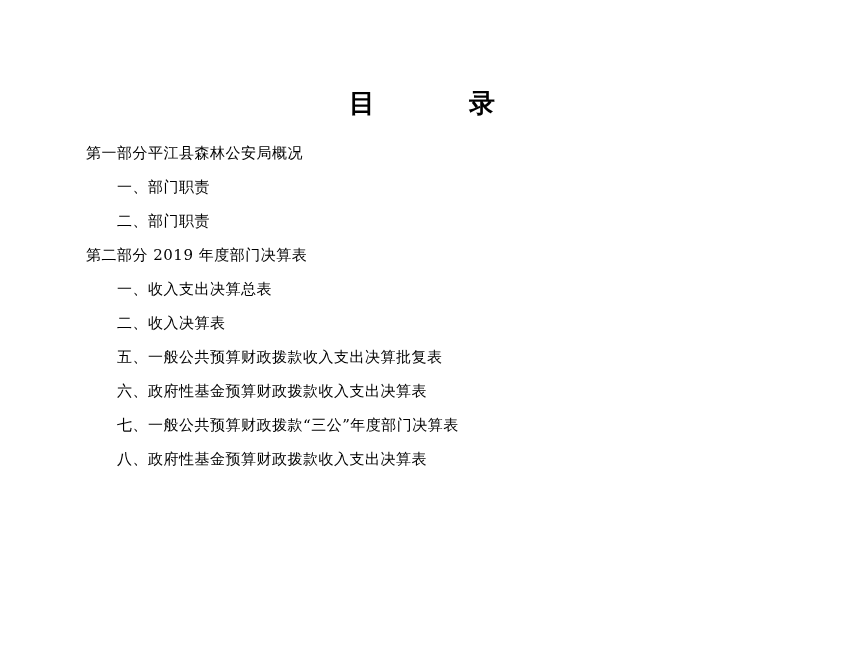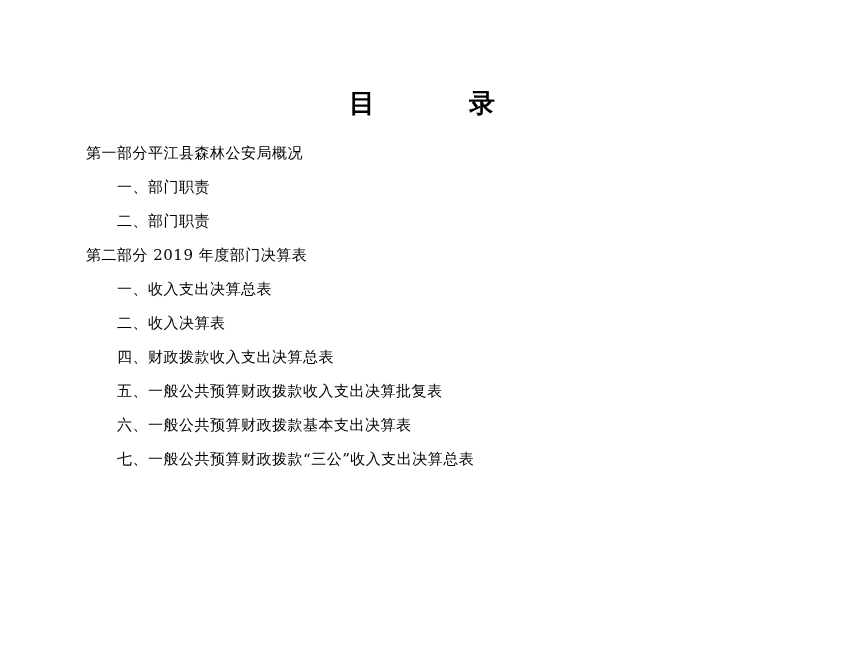--- a/index.html
+++ b/index.html
@@ -60,19 +60,19 @@
 
   <div class="doc-title">目　　录</div>
 
   <div class="toc">
     <div class="toc-section">第一部分平江县森林公安局概况</div>
     <div class="toc-item">一、部门职责</div>
     <div class="toc-item">二、部门职责</div>
     <div class="toc-section">第二部分 2019 年度部门决算表</div>
     <div class="toc-item">一、收入支出决算总表</div>
     <div class="toc-item">二、收入决算表</div>
-    <div class="toc-item">四、财政拨款收入支出决算总表</div>
     <div class="toc-item">五、一般公共预算财政拨款收入支出决算批复表</div>
-    <div class="toc-item">六、一般公共预算财政拨款基本支出决算表</div>
-    <div class="toc-item">七、一般公共预算财政拨款“三公”收入支出决算总表</div>
+    <div class="toc-item">六、政府性基金预算财政拨款收入支出决算表</div>
+    <div class="toc-item">七、一般公共预算财政拨款“三公”年度部门决算表</div>
+    <div class="toc-item">八、政府性基金预算财政拨款收入支出决算表</div>
   </div>
 
 </div>
 
 </body></html>

